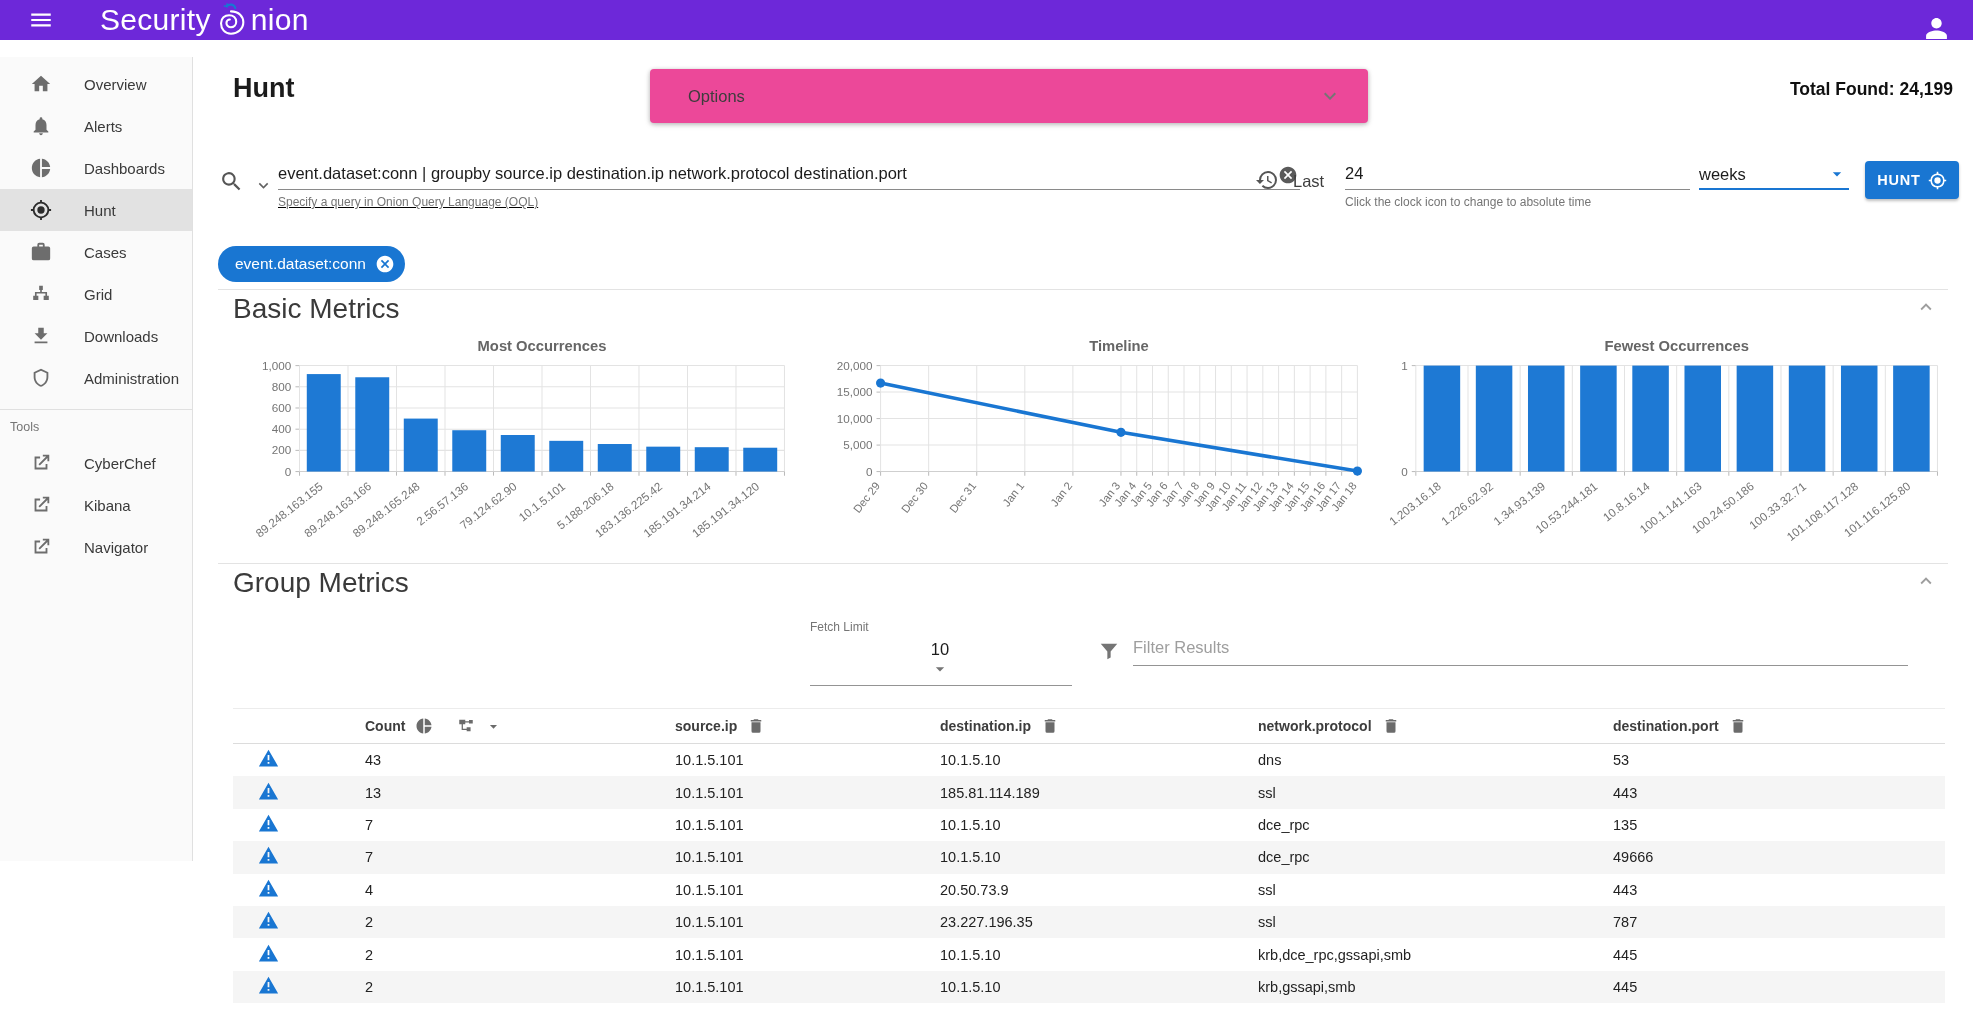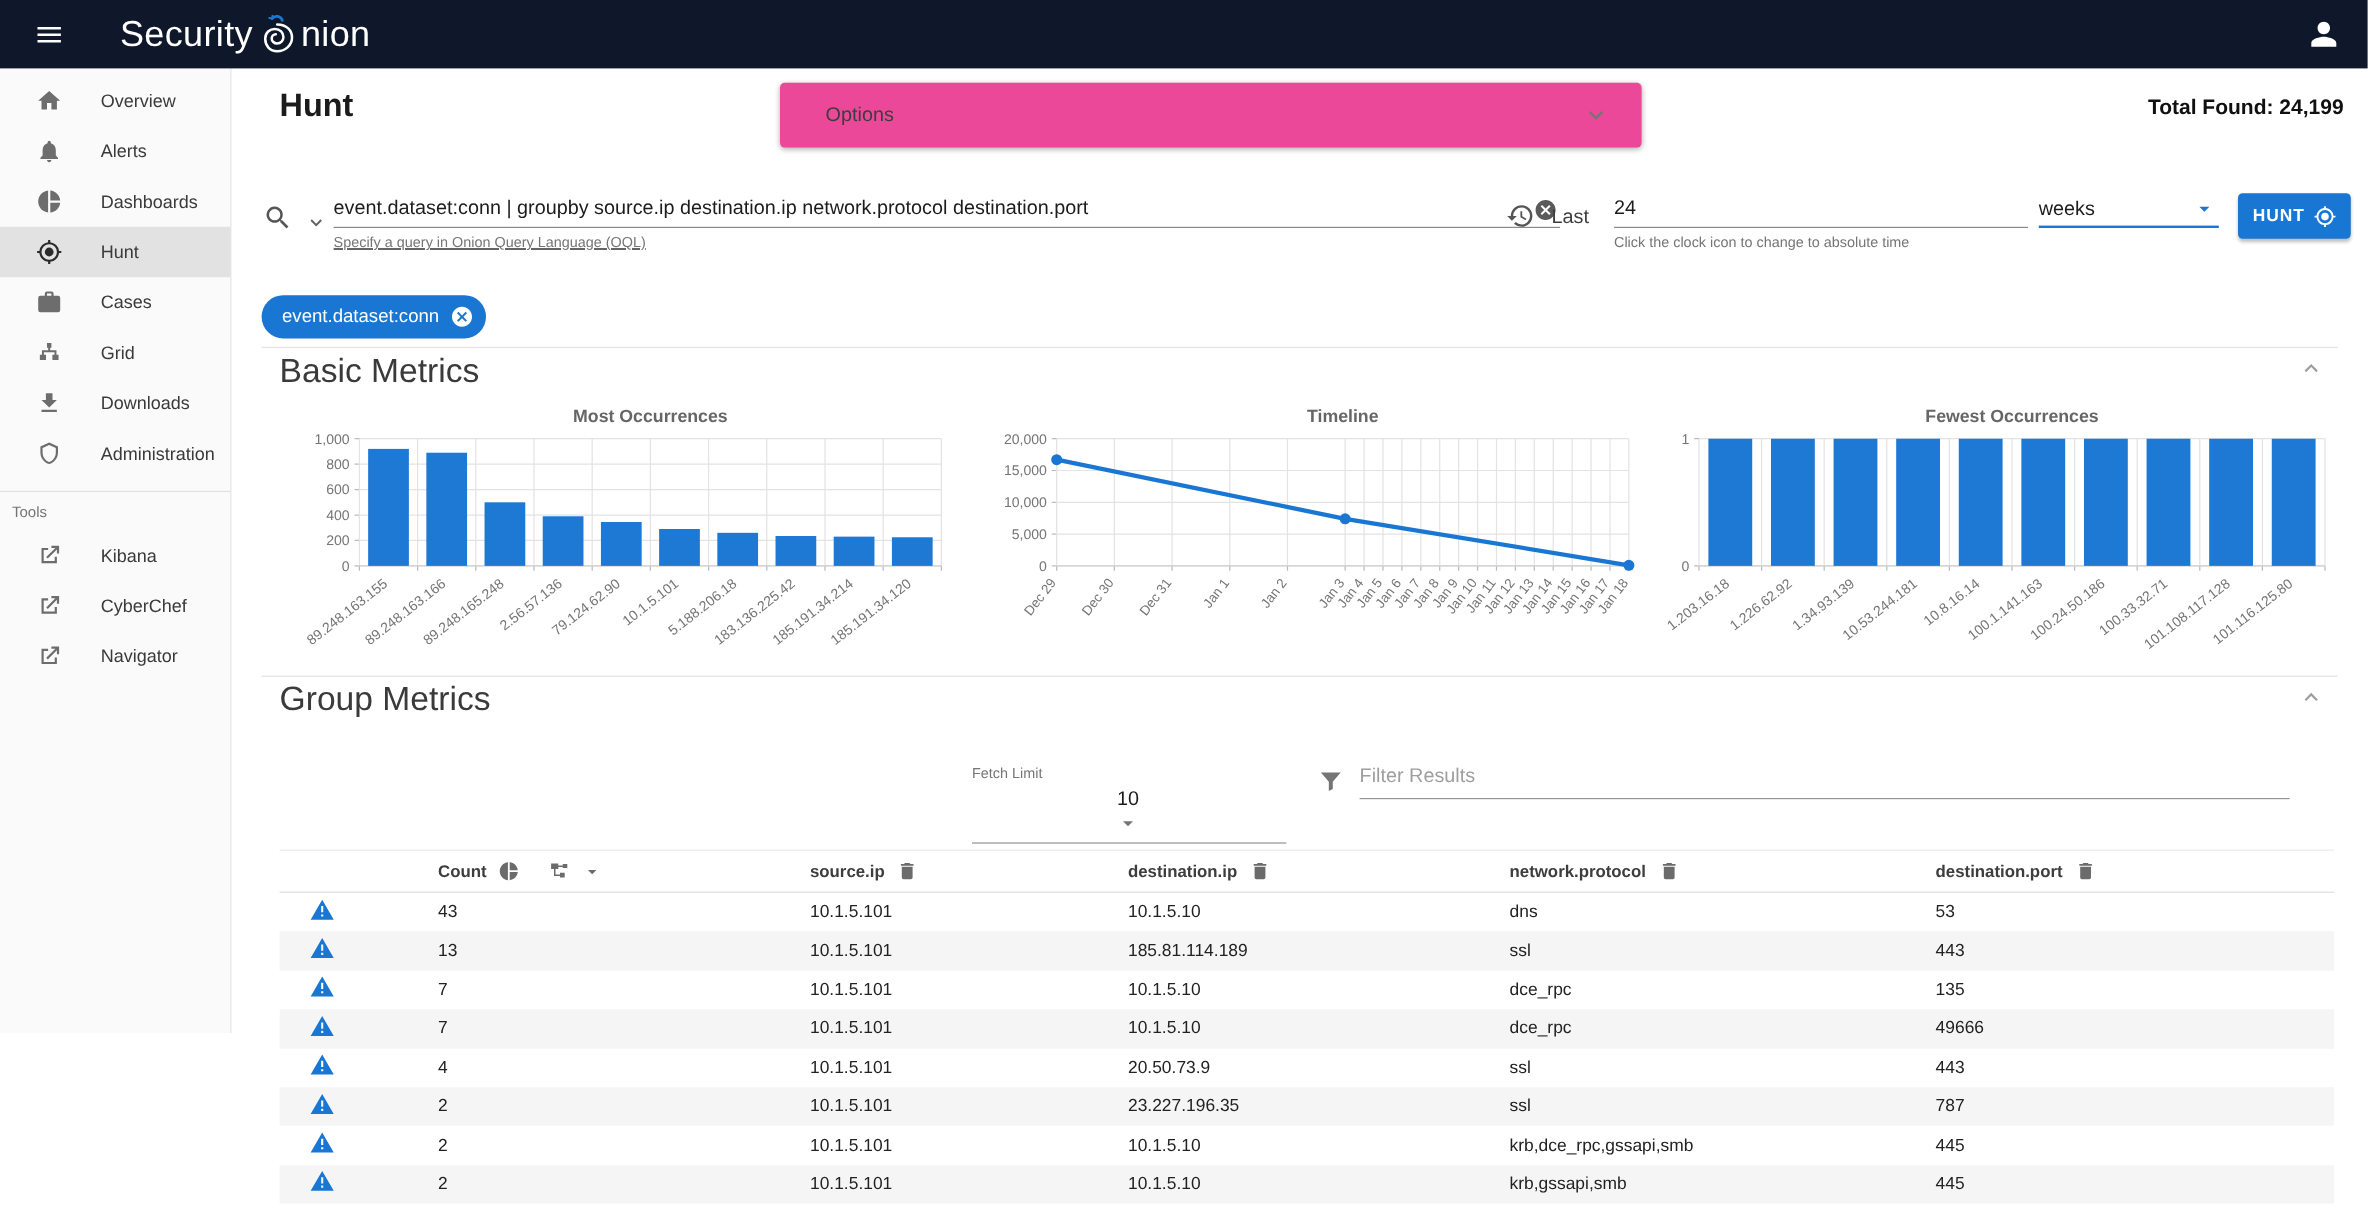--- a/index.html
+++ b/index.html
@@ -4,21 +4,21 @@
 <style>
   * { margin:0; padding:0; box-sizing:border-box; }
   html,body { width:1973px; height:1009px; overflow:hidden; background:#fff;
     font-family:"Liberation Sans","DejaVu Sans",sans-serif; }
 
   
   .ic { display:inline-block; flex:none; }
   .ic svg { width:100%; height:100%; fill:currentColor; display:block; }
 
   
-  .appbar { position:absolute; left:0; top:0; width:1973px; height:57px; background:#0f172a;
+  .appbar { position:absolute; left:0; top:0; width:1973px; height:40px; background:#6d28d9;
     display:flex; align-items:center; color:#fff; z-index:10; }
   .hamburger { width:26px; height:26px; margin-left:28px; color:#fff; cursor:pointer; }
   .brand { margin-left:46px; font-size:30px; color:#fff; display:flex; align-items:center; letter-spacing:.3px; }
   .brand .onion { width:38px; height:42px; margin:0 1px; position:relative; top:1px; }
   .user-ic { position:absolute; right:24px; top:16px; width:25px; height:25px; color:#fff; cursor:pointer; }
 
   
   .sidebar { position:absolute; left:0; top:57px; width:193px; height:804px; background:#fafafa;
     border-right:1px solid #e0e0e0; padding-top:6px; }
   .side-item { display:flex; align-items:center; height:42px; padding-left:30px; font-size:15px;
@@ -70,21 +70,21 @@
   .sec-divider { position:absolute; left:25px; width:1730px; border-top:1px solid #e3e3e3; }
   .sec-title { position:absolute; left:40px; font-size:28px; font-weight:500; color:#3a3a3a; }
   .sec-caret { position:absolute; right:36px; width:22px; height:22px; color:#9e9e9e; cursor:pointer; }
 
   .charts-row { position:absolute; left:25px; top:276px; width:1730px; display:flex; gap:0; }
   .chart { flex:1 1 0; }
   .chart svg { width:100%; height:auto; display:block; }
   svg text { font-family:"Liberation Sans","DejaVu Sans",sans-serif; }
 
   
-  .fetch-block { position:absolute; left:617px; top:580px; width:262px; }
+  .fetch-block { position:absolute; left:617px; top:563px; width:262px; }
   .fetch-label { font-size:12px; color:#757575; }
   .fetch-value-row { display:flex; justify-content:space-between; align-items:center;
     border-bottom:1px solid #949494; padding:4px 2px 6px 0; margin-top:2px;
     font-size:16.5px; color:#1c1c1c; cursor:pointer;flex-direction:column; }
   .fetch-caret { width:20px; height:20px; color:#757575; }
   .filter-ic { position:absolute; left:905px; top:583px; width:22px; height:22px; color:#757575; }
   .filter-wrap { position:absolute; left:940px; top:576px; width:775px; }
   .filter-wrap .line-input { padding:5px 0 8px 0; border-bottom:1px solid #949494; }
   .filter-wrap .line-input::placeholder { color:#9e9e9e; opacity:1; }
 
@@ -196,29 +196,29 @@
     </div>
   <div class="side-divider"></div>
   <div class="tools-header">Tools</div>
   <div>
       <div class="side-item">
         <span class="s-ic ic">
           <svg viewBox="0 0 24 24">
             <path d="M14 3h7v7h-2V6.41l-8.29 8.3-1.42-1.42L17.59 5H14V3zM5 5h6v2H7v10h10v-4h2v6H5V5z"></path>
           </svg>
         </span>
+        <span>CyberChef</span>
+      </div>
+      <div class="side-item">
+        <span class="s-ic ic">
+          <svg viewBox="0 0 24 24">
+            <path d="M14 3h7v7h-2V6.41l-8.29 8.3-1.42-1.42L17.59 5H14V3zM5 5h6v2H7v10h10v-4h2v6H5V5z"></path>
+          </svg>
+        </span>
         <span>Kibana</span>
-      </div>
-      <div class="side-item">
-        <span class="s-ic ic">
-          <svg viewBox="0 0 24 24">
-            <path d="M14 3h7v7h-2V6.41l-8.29 8.3-1.42-1.42L17.59 5H14V3zM5 5h6v2H7v10h10v-4h2v6H5V5z"></path>
-          </svg>
-        </span>
-        <span>CyberChef</span>
       </div>
       <div class="side-item">
         <span class="s-ic ic">
           <svg viewBox="0 0 24 24">
             <path d="M14 3h7v7h-2V6.41l-8.29 8.3-1.42-1.42L17.59 5H14V3zM5 5h6v2H7v10h10v-4h2v6H5V5z"></path>
           </svg>
         </span>
         <span>Navigator</span>
       </div>
     </div>

